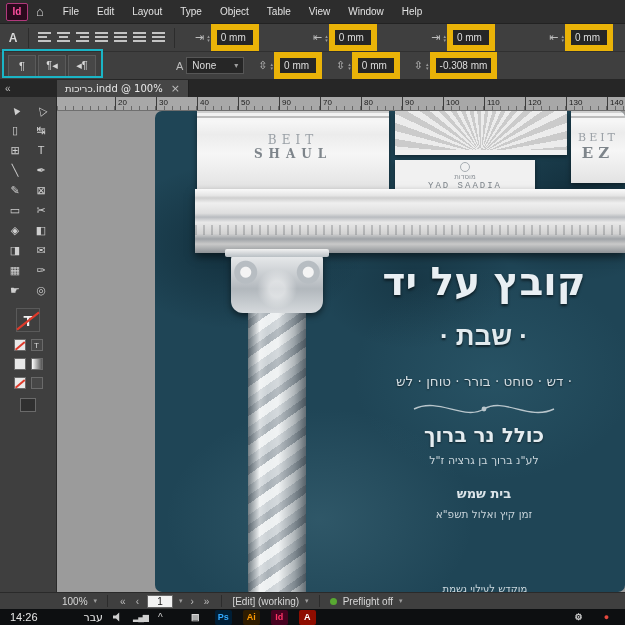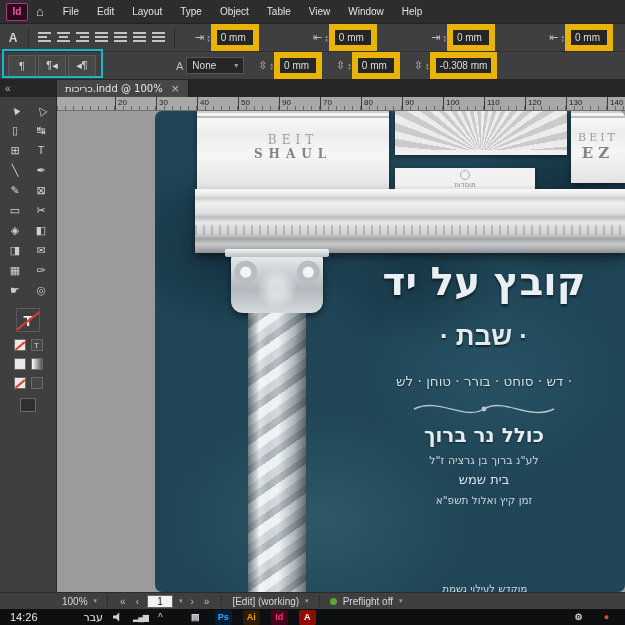--- a/index.html
+++ b/index.html
@@ -80,21 +80,21 @@
 
   .marble { background:linear-gradient(180deg,#ffffff 0%,#ececec 30%,#f6f6f6 55%,#e3e3e3 100%); box-shadow:0 2px 5px rgba(0,0,0,.45); }
   .bshaul { position:absolute; left:42px; top:0; width:192px; height:78px; text-align:center; }
   .bshaul::before { content:""; position:absolute; left:0; right:0; top:0; height:10px;
      background:linear-gradient(#cfcfcf 0 2px,#f2f2f2 2px 5px,#bdbdbd 5px 7px,#f6f6f6 7px 10px); }
   .btxt1 { margin-top:22px; font-family:"DejaVu Serif", serif; font-size:12px; letter-spacing:5px; color:#9aa0a6; }
   .btxt2 { font-family:"DejaVu Serif", serif; font-size:12px; font-weight:bold; letter-spacing:6px; color:#7e858b; }
   .arch { position:absolute; left:240px; top:0; width:172px; height:44px;
      background:repeating-conic-gradient(from 240deg at 50% 110%, #ececec 0 5deg, #cbcbcb 5deg 10deg);
      border-bottom:5px solid #f1f1f1; box-shadow:0 2px 4px rgba(0,0,0,.4); }
-  .medallion { position:absolute; left:240px; top:49px; width:140px; height:32px; background:#f1f1f1; box-shadow:0 2px 5px rgba(0,0,0,.45); text-align:center; padding-top:2px;margin-top:8px; }
+  .medallion { position:absolute; left:240px; top:49px; width:140px; height:32px; background:#f1f1f1; box-shadow:0 2px 5px rgba(0,0,0,.45); text-align:center; padding-top:2px; }
   .med-emblem { width:10px; height:10px; margin:0 auto 1px; border:1px solid #a7adb2; border-radius:50%; }
   .med1 { font-size:7px; color:#8a9096; line-height:8px; }
   .med2 { font-family:Liberation Mono, monospace; font-size:9px; letter-spacing:2px; color:#7d848a; line-height:10px; }
   .bez { position:absolute; left:416px; top:0; width:54px; height:72px; text-align:center; overflow:hidden; }
   .bez::before { content:""; position:absolute; left:0; right:0; top:0; height:10px;
      background:linear-gradient(#cfcfcf 0 2px,#f2f2f2 2px 5px,#bdbdbd 5px 7px,#f6f6f6 7px 10px); }
   .beztxt1 { margin-top:20px; font-family:"DejaVu Serif", serif; font-size:11px; letter-spacing:3px; color:#9aa0a6; white-space:nowrap; }
   .beztxt2 { font-family:"DejaVu Serif", serif; font-size:15px; font-weight:bold; letter-spacing:5px; color:#7e858b; white-space:nowrap; }
 
   .cornice { position:absolute; left:40px; top:78px; right:0; height:64px;
@@ -116,21 +116,21 @@
        linear-gradient(90deg, rgba(18,33,43,.55) 0%, rgba(255,255,255,.28) 20%, rgba(255,255,255,0) 34%, rgba(255,255,255,.16) 52%, rgba(20,35,45,.28) 80%, rgba(8,22,32,.6) 100%),
        repeating-linear-gradient(-35deg, #edf0f1 0 9px, #a9b1b7 9px 16px, #ccd2d6 16px 24px); }
 
   .textstack { position:absolute; left:190px; right:2px; top:148px; text-align:center; color:#e7edf1; }
   .hero-title { font-family:"DejaVu Sans", sans-serif; font-weight:bold; font-size:39px; line-height:46px; color:#e9eff3; text-shadow:0 2px 3px rgba(0,0,0,.6); }
   .hero-sub { font-family:Liberation Sans, sans-serif; font-weight:bold; font-size:26px; line-height:30px; margin-top:16px; color:#e2eaee; text-shadow:0 2px 2px rgba(0,0,0,.55); }
   .melachot { font-family:"DejaVu Sans", sans-serif; font-size:13.5px; margin-top:22px; color:#d3dde2; text-shadow:0 1px 2px rgba(0,0,0,.55); }
   .flourish { margin-top:12px; }
   .kollel { font-family:"DejaVu Sans", sans-serif; font-weight:bold; font-size:20px; margin-top:2px; color:#e4ecf0; text-shadow:0 1px 2px rgba(0,0,0,.55); }
   .dedic { font-family:"DejaVu Sans", sans-serif; font-size:11px; margin-top:7px; color:#c9d5db; }
-  .city { font-family:"DejaVu Sans", sans-serif; font-weight:normal; font-size:13px; margin-top:5px; color:#dbe4e9; }
+  .city { font-family:"DejaVu Sans", sans-serif; font-weight:bold; font-size:13px; margin-top:19px; color:#dbe4e9; }
   .season { font-family:"DejaVu Sans", sans-serif; font-size:10.5px; margin-top:7px; color:#c9d5db; }
   .bottom-line { position:absolute; left:190px; right:0; bottom:-2px; height:11px; overflow:hidden; text-align:center; font-family:"DejaVu Sans", sans-serif; font-size:10px; color:#cfdbe1; }
 
   
   .statusbar { position:absolute; left:0; right:0; top:592px; height:17px; background:#3f3f3f; border-top:1px solid #2a2a2a; display:flex; align-items:center; font-size:10px; color:#d8d8d8; padding-left:62px; gap:6px; }
   .sb-caret { font-size:7px; color:#9e9e9e; }
   .navbtn { color:#bdbdbd; font-size:10px; padding:0 2px; }
   .pagebox { background:#f2f2f2; color:#111; min-width:26px; text-align:center; border:1px solid #666; font-size:10px; padding:0 2px; }
   .sb-sep { width:1px; height:12px; background:#2c2c2c; margin:0 4px; }
   .pfdot { width:7px; height:7px; border-radius:50%; background:#58a832; }

